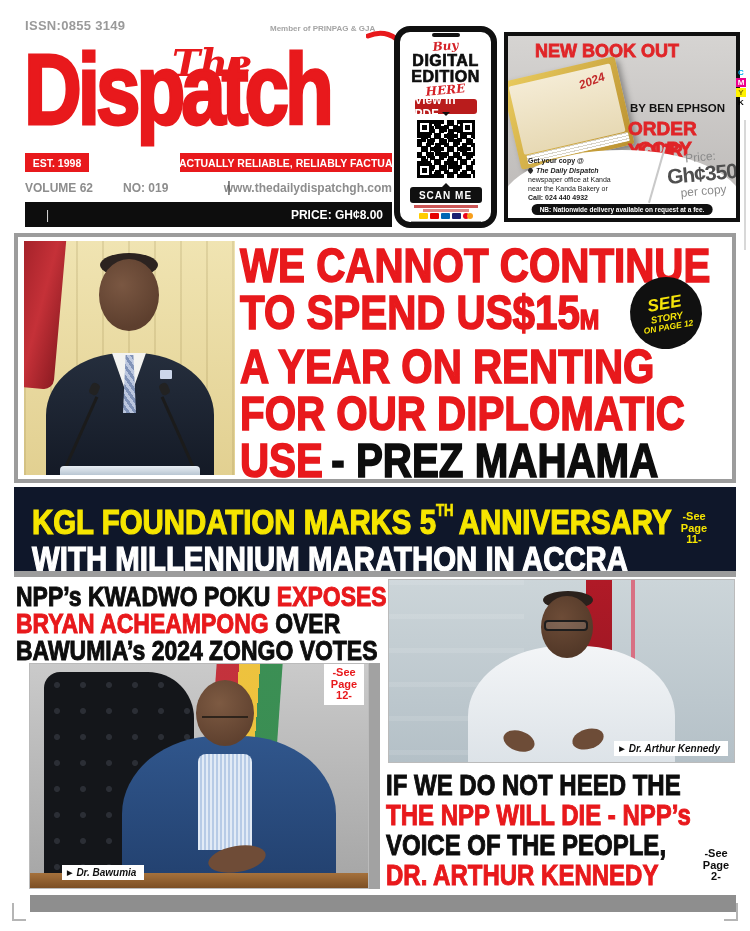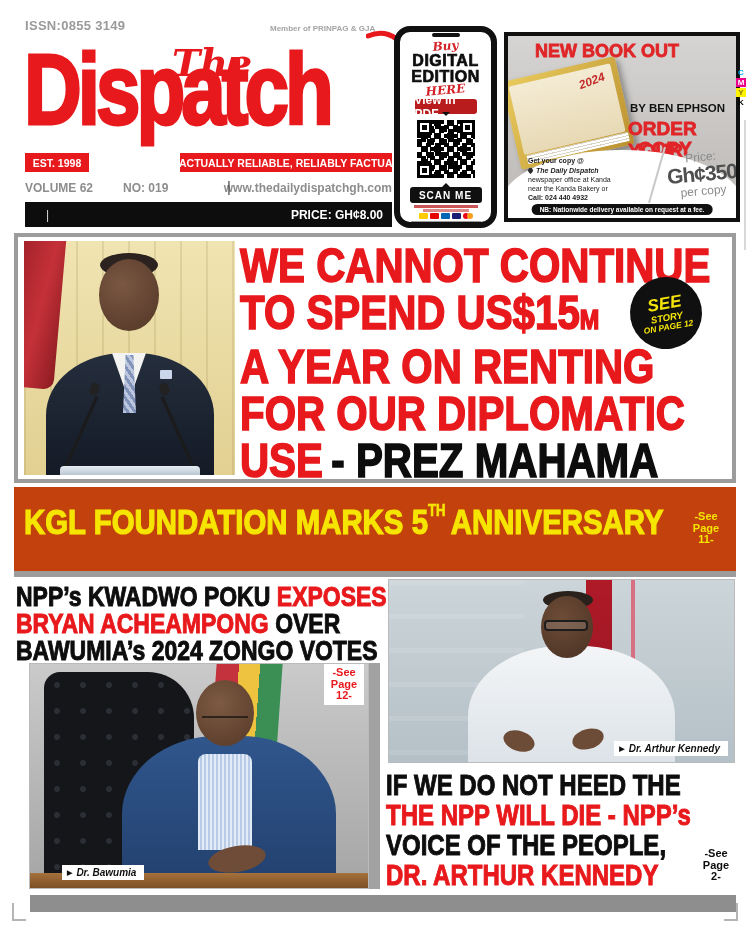--- a/index.html
+++ b/index.html
@@ -152,25 +152,25 @@
   .lead-hl .ln { font-size:48px; line-height:47px; color:#e8191c; -webkit-text-stroke:1.6px #e8191c;
                  font-weight:bold; white-space:nowrap; }
   .lead-hl .blk { color:#0d0d0d; -webkit-text-stroke:1.6px #0d0d0d; margin-left:10px; }
   .lead-hl .mSmall { font-size:.58em; }
   .badge { position:absolute; left:612px; top:40px; width:72px; height:72px; border-radius:50%; background:#101010;
            transform:rotate(-10deg); color:#f5e409; text-align:center; font-style:italic; font-weight:bold;
            display:flex; flex-direction:column; justify-content:center; line-height:1; }
   .badge .b1 { font-size:17px; } .badge .b2 { font-size:9.5px; margin-top:1px; } .badge .b3 { font-size:8.5px; margin-top:1px; }
 
   
-  .kgl { left:14px; top:487px; width:722px; height:84px; background:#c2410c; padding:5px 10px; }
+  .kgl { left:14px; top:487px; width:722px; height:84px; background:#0f172a; padding:5px 18px; }
   .kgl .l1 { font-size:35px; line-height:37px; color:#f6e500; font-weight:bold; -webkit-text-stroke:1.2px #f6e500; white-space:nowrap; }
   .kgl .l1 sup { font-size:.45em; vertical-align:18px; margin-right:6px; -webkit-text-stroke:.6px #f6e500; }
   .kgl .l2 { font-size:35px; line-height:37px; color:#ffffff; font-weight:bold; -webkit-text-stroke:1.2px #fff; white-space:nowrap; }
-  .kgl .see { position:absolute; right:12px; top:24px; width:36px; font-size:11px; line-height:11.5px;
+  .kgl .see { position:absolute; right:24px; top:24px; width:36px; font-size:11px; line-height:11.5px;
               font-weight:bold; color:#f6e500; text-align:center; -webkit-text-stroke:0; }
   .graybar { left:14px; top:571px; width:722px; height:6px; background:#9c9c9c; }
 
   
   .npp-hl { left:16px; top:583px; width:366px; }
   .npp-hl .ln { font-size:28px; line-height:27px; font-weight:bold; white-space:nowrap; }
   .npp-hl .cx { transform:scaleX(.82); }
   .red { color:#e8191c; -webkit-text-stroke:1px #e8191c; }
   .blk2 { color:#0d0d0d; -webkit-text-stroke:1px #0d0d0d; }
   .see12 { left:324px; top:664px; width:40px; background:#fff; color:#e8191c; font-size:11px; line-height:11.5px;
@@ -356,20 +356,21 @@
     </div>
     <div class="badge">
       <span class="b1">SEE</span>
       <span class="b2">STORY</span>
       <span class="b3">ON PAGE 12</span>
     </div>
   </div>
 
   <div class="abs kgl">
     <div class="l1"><span class="cx"><span>KGL FOUNDATION MARKS 5</span><sup>TH</sup><span>ANNIVERSARY</span></span></div>
+    <div class="l2"><span class="cx">WITH MILLENNIUM MARATHON IN ACCRA</span></div>
     <div class="see">-See Page 11-</div>
   </div>
   <div class="abs graybar"></div>
 
   <div class="abs npp-hl">
     <div class="ln"><span class="cx"><span class="blk2" style="margin-right:8px">NPP’s KWADWO POKU</span><span class="red">EXPOSES</span></span></div>
     <div class="ln"><span class="cx"><span class="red" style="margin-right:8px">BRYAN ACHEAMPONG</span><span class="blk2">OVER</span></span></div>
     <div class="ln"><span class="cx blk2">BAWUMIA’s 2024 ZONGO VOTES</span></div>
   </div>
   <div class="abs see12">-See Page 12-</div>

